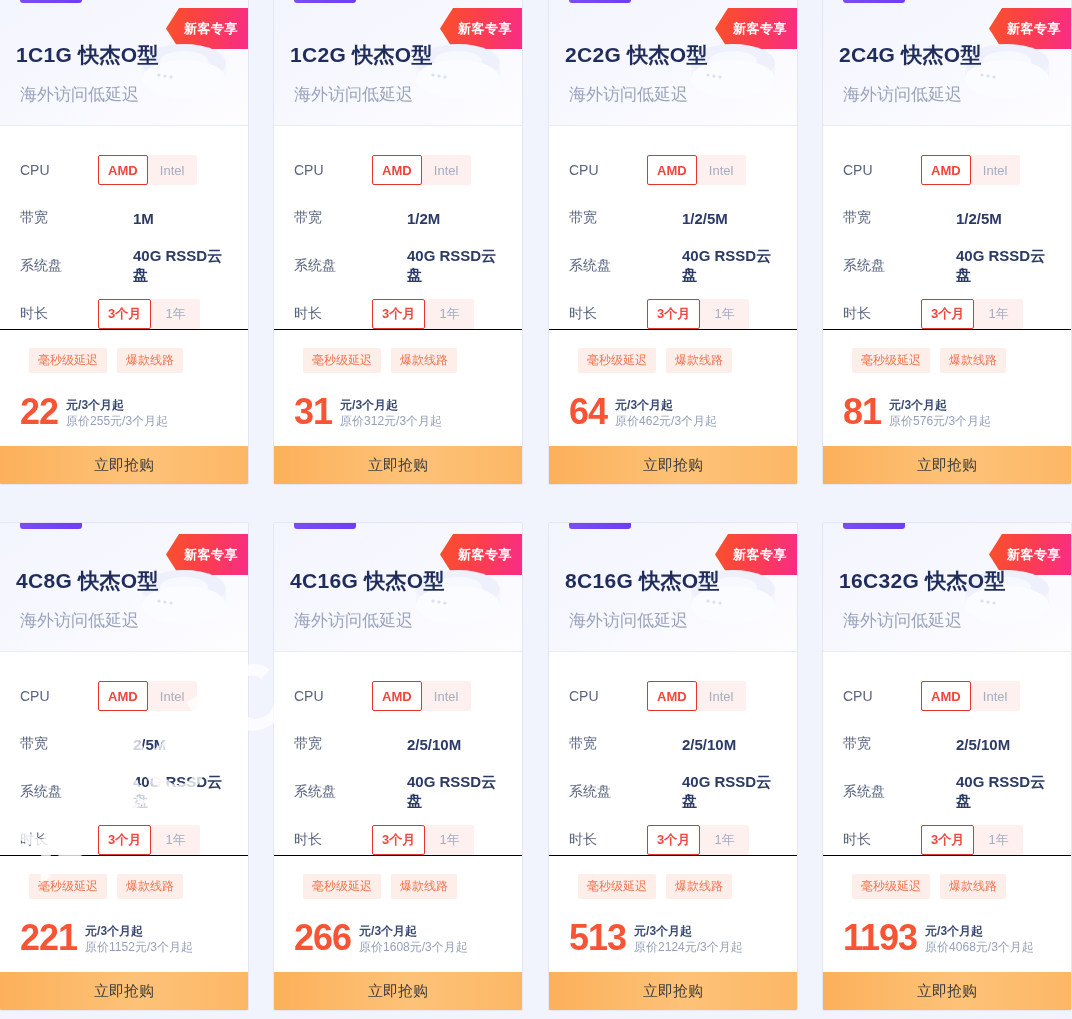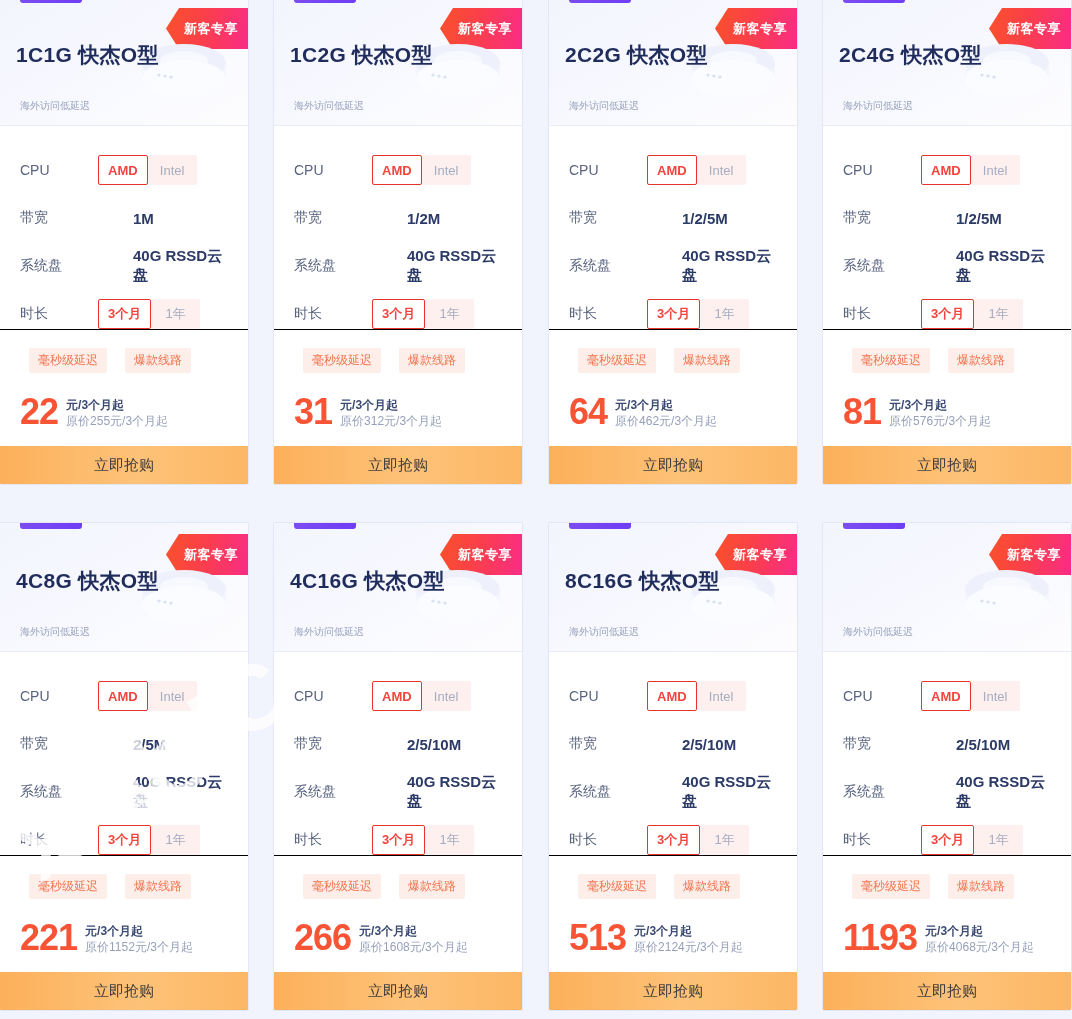--- a/index.html
+++ b/index.html
@@ -81,22 +81,22 @@
     left: 16px;
     top: 44px;
     font-size: 21px;
     font-weight: bold;
     color: #1f2c5c;
     letter-spacing: .3px;
   }
   .card-sub {
     position: absolute;
     left: 20px;
-    top: 102px;
-    font-size: 10px;
+    top: 86px;
+    font-size: 17px;
     color: #9aa3bd;
   }
 
   
   .specs {
     padding: 20px 20px 0 20px;
     height: 204px;
     flex: 0 0 204px;
     border-bottom: 1px solid #000000;
   }
@@ -141,21 +141,21 @@
     position: relative;
     z-index: 2;
   }
 
   
   .lower {
     padding: 18px 20px 0 20px;
     flex: 1 1 auto;
     position: relative;
   }
-  .tags { display: flex; gap: 18px; padding-left: 9px; }
+  .tags { display: flex; gap: 10px; padding-left: 9px; }
   .tag {
     background: #fdeee9;
     color: #f1744f;
     font-size: 12px;
     padding: 4px 9px;
     border-radius: 2px;
     white-space: nowrap;
   }
   .price-block {
     display: flex;
@@ -617,20 +617,21 @@
       <div class="badge">新客专享</div>
       <svg class="server-art" viewBox="0 0 116 100">
           <ellipse cx="58" cy="40" rx="42" ry="19" fill="#eef1fb"></ellipse>
           <ellipse cx="58" cy="38" rx="24" ry="10" fill="#f7f9ff"></ellipse>
           <path d="M16 40 v14 a42 19 0 0 0 84 0 V40 a42 19 0 0 1 -84 0z" fill="#f3f6fd"></path>
           <ellipse cx="58" cy="56" rx="42" ry="19" fill="#fafcff"></ellipse>
           <circle cx="33" cy="52" r="1.6" fill="#d9e0f2"></circle>
           <circle cx="39" cy="53" r="1.6" fill="#d9e0f2"></circle>
           <circle cx="45" cy="54" r="1.6" fill="#d9e0f2"></circle>
         </svg>
+      <div class="card-title">16C32G 快杰O型</div>
       <div class="card-sub">海外访问低延迟</div>
     </div>
     <div class="specs">
       <div class="spec-row">
         <div class="spec-label">CPU</div>
         <div class="toggle">
           <div class="opt on">AMD</div>
           <div class="opt">Intel</div>
         </div>
       </div>

